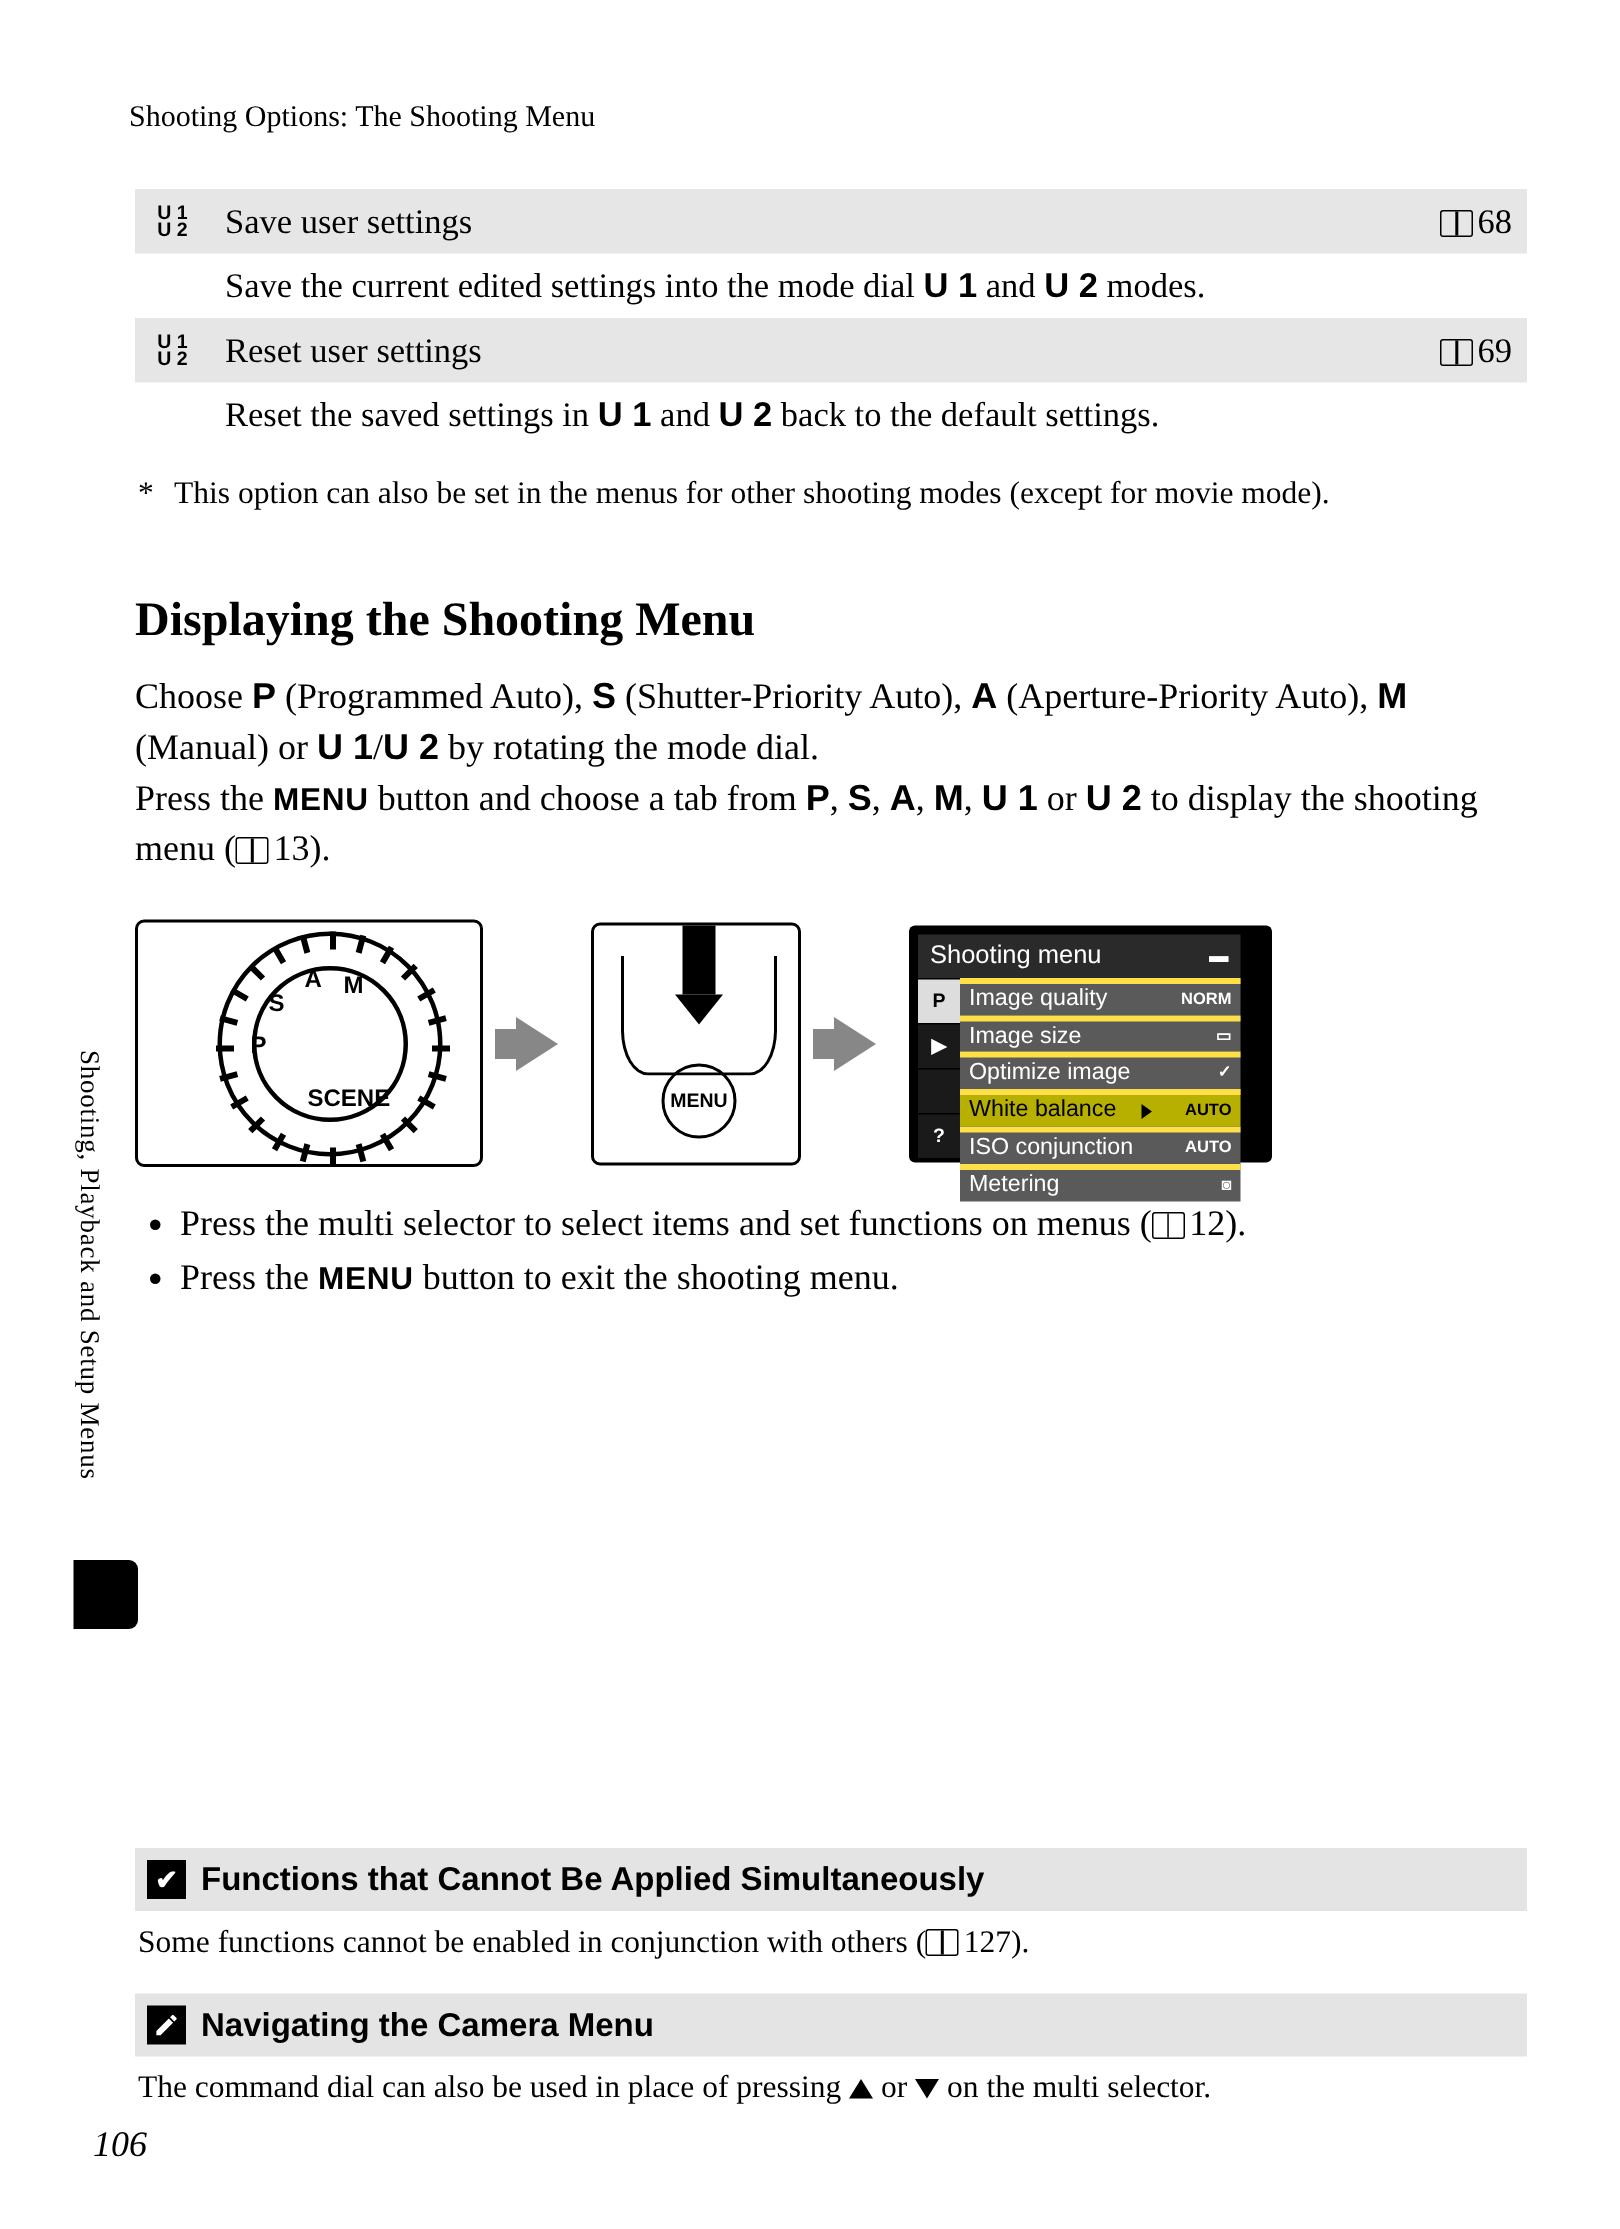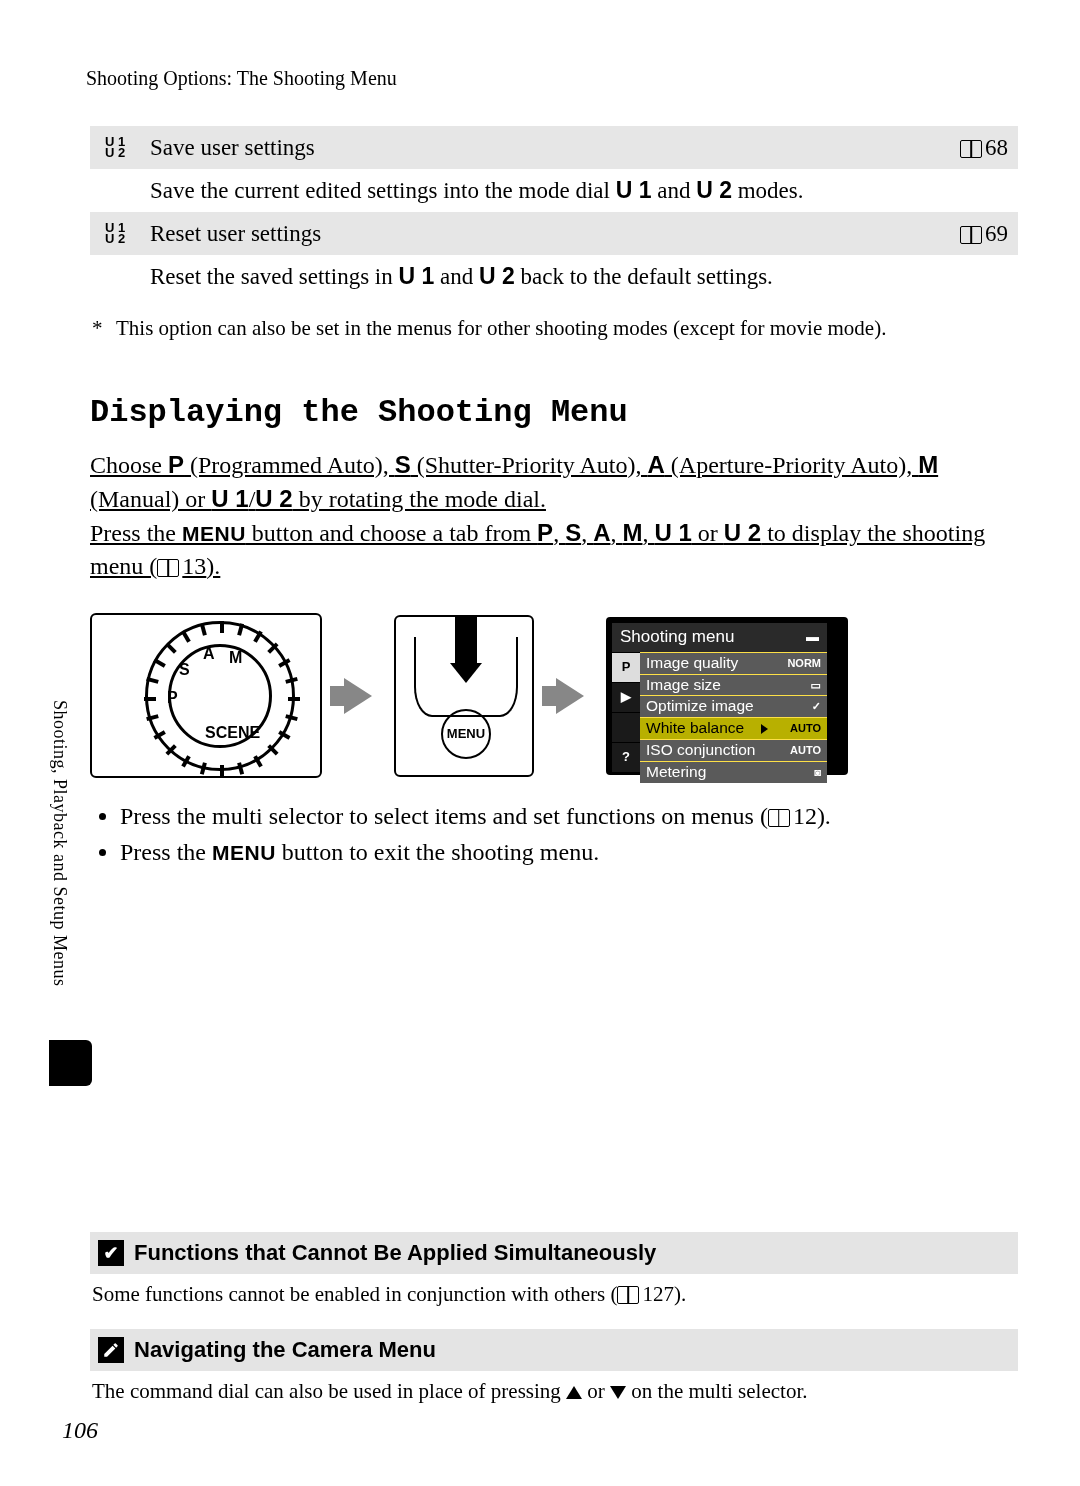--- a/index.html
+++ b/index.html
@@ -60,27 +60,27 @@
   td.desc-cell { padding: 6px 10px 10px 0; font-size: 23px; }
   .book-icon {
     display: inline-block; width: 22px; height: 18px;
     border: 1.6px solid #000; border-radius: 2px;
     position: relative; vertical-align: -3px; margin-right: 3px;
   }
   .book-icon::after { content:""; position:absolute; left:50%; top:0; bottom:0; width:1.6px; background:#000; transform:translateX(-50%);}
   .footnote { font-size: 21px; margin-top: 16px; margin-left: 2px;}
   .footnote-star { display:inline-block; width:24px; vertical-align:top;}
   h2.section {
-    font-family: Liberation Mono, monospace;
+    font-family: Liberation Serif, serif;
     font-weight: bold;
     font-size: 32px;
     margin-top: 48px;
     margin-bottom: 14px;
   }
-  .body-text { font-size: 24px; line-height: 1.38; text-decoration: underline; }
+  .body-text { font-size: 24px; line-height: 1.38; }
   .sans-bold { font-family: Arial, sans-serif; font-weight: bold; }
   .menu-txt { font-family: Arial, sans-serif; font-weight: bold; letter-spacing: 0.5px; font-size:21px;}
   .figure-row {
     display: flex;
     align-items: center;
     gap: 22px;
     margin: 30px 0 20px 0;
   }
   .fig-box {
     border: 2.5px solid #000;
@@ -132,21 +132,21 @@
     padding: 6px 21px 6px 6px;
     font-family: Arial, sans-serif;
     color:#fff; font-size:17px;
   }
   .lcd-title { background:#2a2a2a; padding:3px 8px; font-size:17px; display:flex; justify-content:space-between; align-items:center;}
   .lcd-body { display:flex; height:120px;}
   .lcd-left { width:28px; display:flex; flex-direction:column; background:#1a1a1a;}
   .lcd-left-item { flex:1; display:flex; align-items:center; justify-content:center; font-size:13px; font-weight:bold; border-top:1px solid #000;}
   .lcd-left-item.sel { background:#ddd; color:#000;}
   .lcd-rows { flex:1; display:flex; flex-direction:column;}
-  .lcd-row { flex:1; display:flex; align-items:center; padding:0 6px; background:#5a5a5a; border-top:1px solid #fde047; font-size:15.5px;}
+  .lcd-row { flex:1; display:flex; align-items:center; padding:0 6px; background:#5a5a5a; border-top:4px solid #fde047; font-size:15.5px;}
   .lcd-row.sel { background:#b8b000; color:#000;text-align:right;}
   .lcd-row .right { margin-left:auto; font-size:11px; font-weight:bold;}
   .lcd-row .tri { margin-left:auto; margin-right:5px; width:0; height:0; border-top:5px solid transparent; border-bottom:5px solid transparent; border-left:7px solid #fff;}
   .lcd-row.sel .tri { border-left-color:#000;}
   ul.bullets { list-style: disc; margin: 18px 0 0 30px; font-size: 24px; line-height:1.5;}
   .note-block { margin-top: 10px; }
   .note-header { background:#e4e4e4; padding:6px 8px; display:flex; align-items:center; gap:10px; font-family:Arial,sans-serif; font-weight:bold; font-size:22px;}
   .note-icon { width:26px; height:26px; background:#000; display:flex; align-items:center; justify-content:center; color:#fff; font-size:18px; font-weight:bold;}
   .note-icon.pencil svg { width:18px; height:18px; }
   .note-body { font-size:21px; padding:6px 2px 10px 2px; line-height:1.4;}

